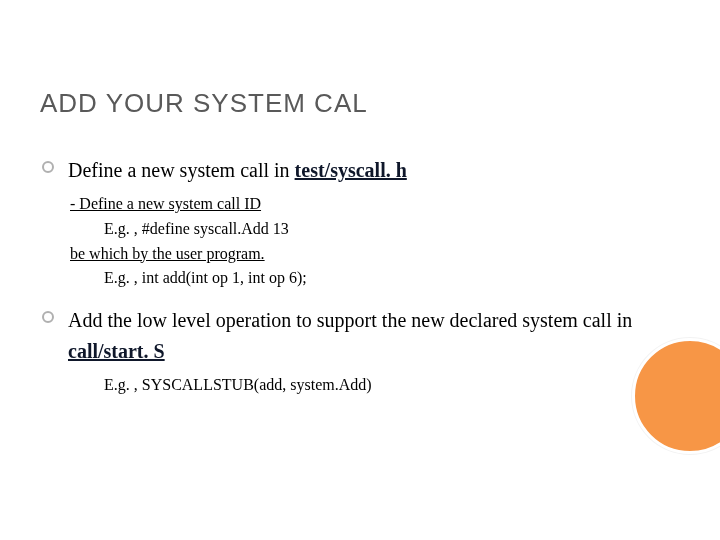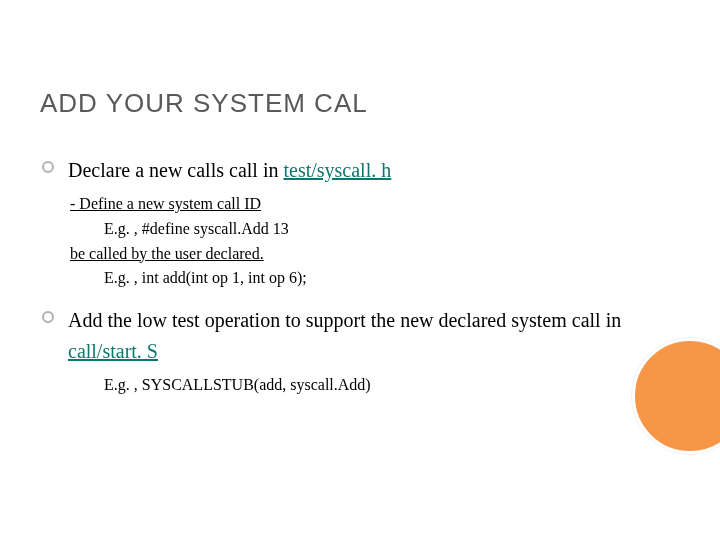--- a/index.html
+++ b/index.html
@@ -45,22 +45,23 @@
     border-radius: 50%;
     box-sizing: border-box;
     margin-top: 6px;
     margin-right: 14px;
   }
   .item .txt {
     font-size: 20px;
     line-height: 1.55;
   }
   .file-ref {
-    color: #0f766e;
+    color: #0f172a;
     text-decoration: underline;
+    font-weight: bold;
   }
   .sub {
     margin-left: 30px;
     font-size: 16px;
     line-height: 1.55;
     text-decoration: underline;
   }
   .sub2 {
     margin-left: 64px;
     font-size: 16px;
@@ -86,35 +87,35 @@
 
 <div class="slide">
 
   <h1 class="title">ADD YOUR SYSTEM CAL</h1>
 
   <div class="content">
 
     <div class="item">
       <span class="bullet"></span>
       <span class="txt">
-        <span>Declare a new calls call in </span><span class="file-ref">test/syscall. h</span>
+        <span>Define a new system call in </span><span class="file-ref">test/syscall. h</span>
       </span>
     </div>
     <div class="sub">- Define a new system call ID</div>
     <div class="sub2">E.g. , #define syscall.Add 13</div>
-    <div class="sub">  be called by the user declared.</div>
+    <div class="sub">  be which by the user program.</div>
     <div class="sub2">E.g. , int add(int op 1, int op 6);</div>
 
     <div class="spacer"></div>
 
     <div class="item">
       <span class="bullet"></span>
       <span class="txt">
-        <span>Add the low test operation to support the new declared system call in </span><span class="file-ref">call/start. S</span>
+        <span>Add the low level operation to support the new declared system call in </span><span class="file-ref">call/start. S</span>
       </span>
     </div>
-    <div class="sub2">E.g. , SYSCALLSTUB(add, syscall.Add)</div>
+    <div class="sub2">E.g. , SYSCALLSTUB(add, system.Add)</div>
 
   </div>
 
   <div class="circle-deco"></div>
 
 </div>
 
 </body></html>

